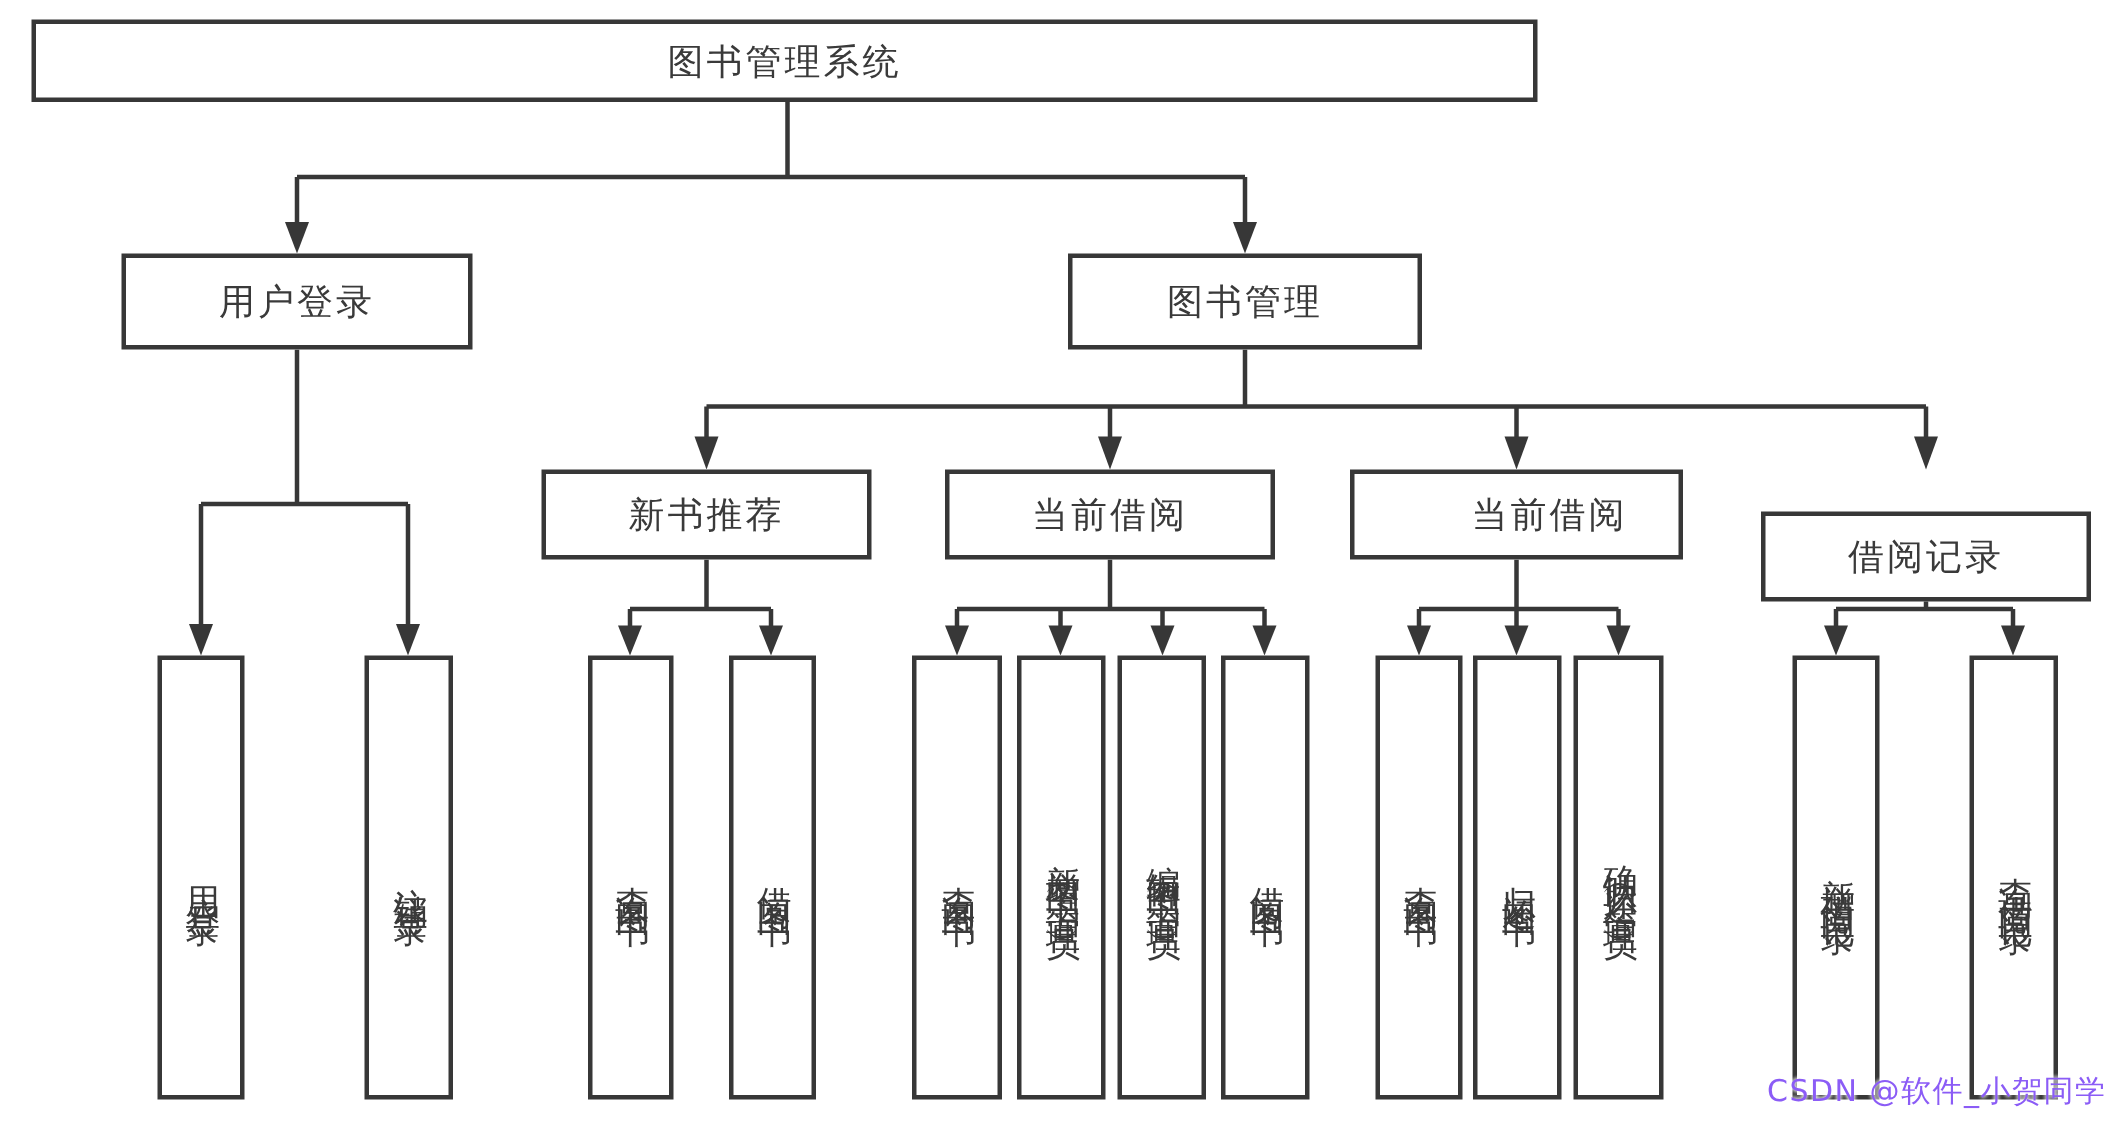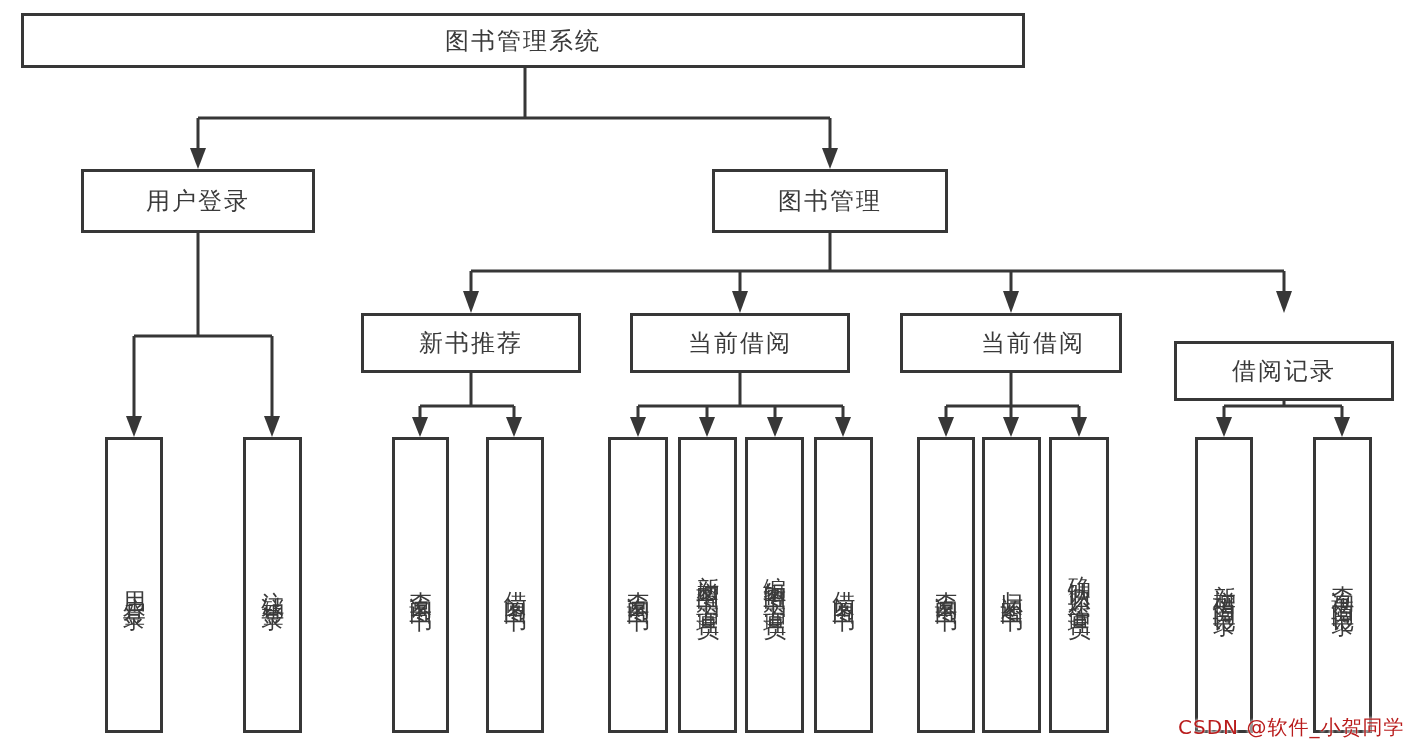--- a/index.html
+++ b/index.html
@@ -32,21 +32,21 @@
     font-size:23px;
     letter-spacing:6px;
     line-height:1.1;
     white-space:nowrap;
   }
   .watermark {
     position:absolute;
     left:1178px; top:714px;
     font-size:20px;
     letter-spacing:1px;
-    color:#b91c1c;
+    color:#8b5cf6;
     text-shadow:0 0 3px #ffffff, 0 0 3px #ffffff;
     white-space:nowrap;
     z-index:5;
   }
 </style>
 </head>
 <body>
 
 <div class="canvas">
 

